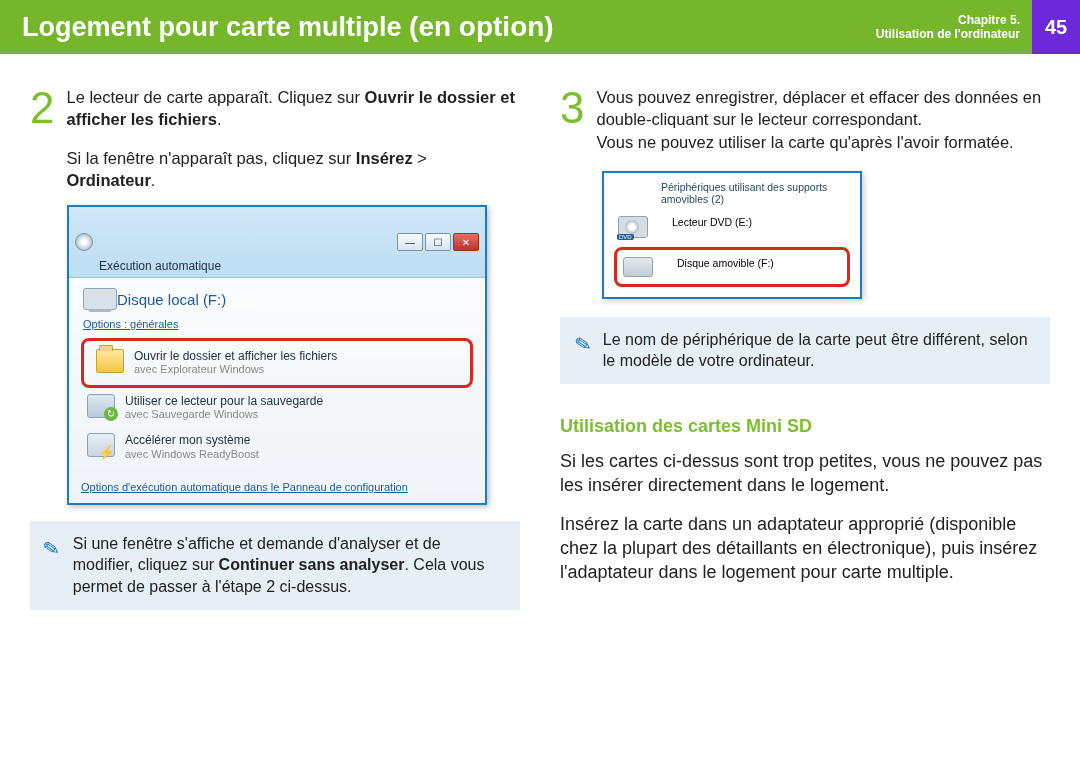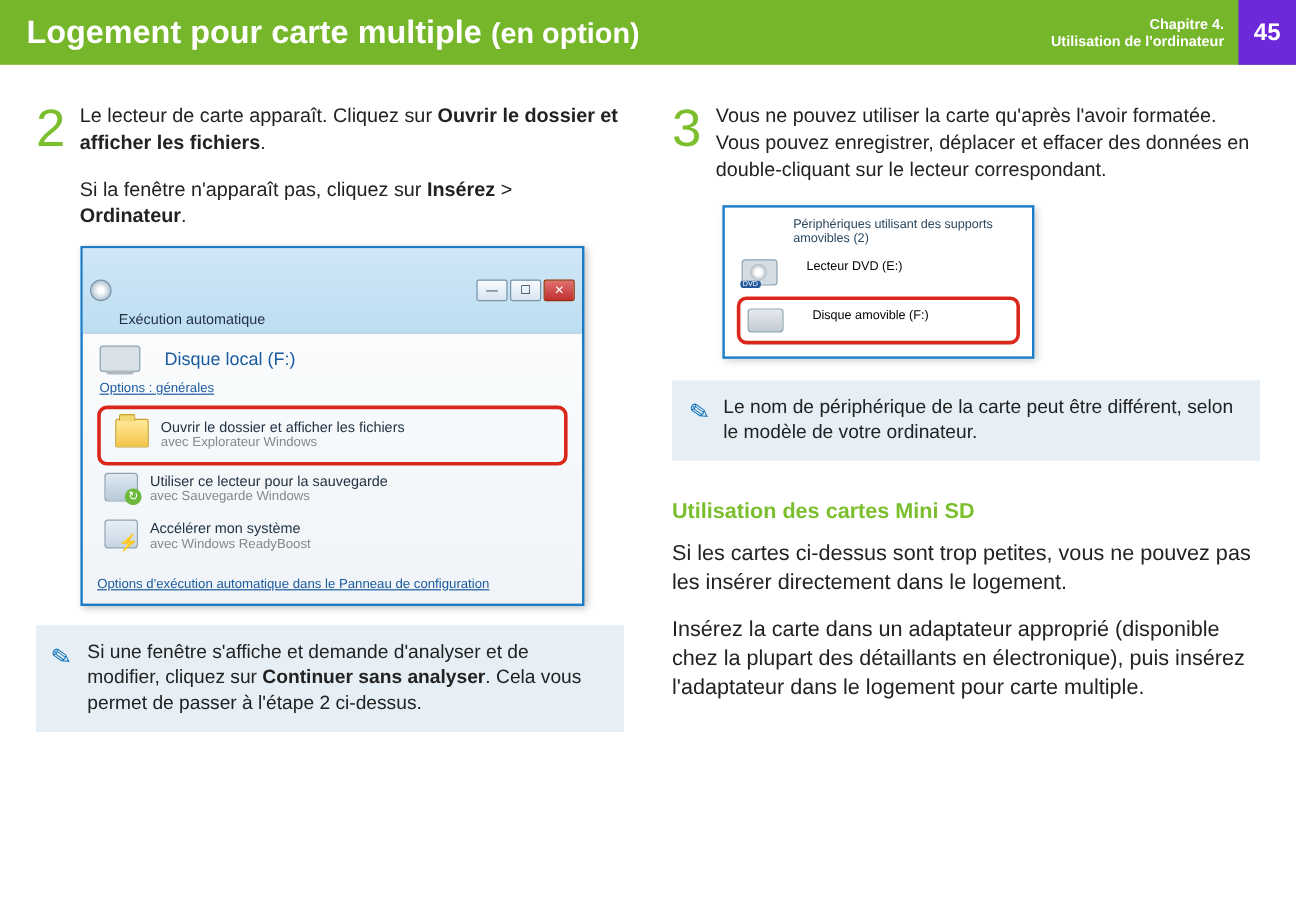--- a/index.html
+++ b/index.html
@@ -20,21 +20,21 @@
     align-items: center;
     justify-content: space-between;
     padding: 0 0 0 22px;
   }
   .header-title {
     font-weight: 700;
     font-size: 27px;
   }
   .header-title .opt {
     font-weight: 700;
-    font-size: 24px;
+    font-size: 28px;
     text-align: center;
   }
   .header-right {
     display: flex;
     align-items: center;
     height: 100%;
   }
   .chapter-box {
     color: #fff;
     font-weight: 700;
@@ -118,21 +118,21 @@
   .ap-titlecontrols { display:flex; gap:2px; }
   .ap-btn {
     width: 26px; height: 18px; border:1px solid #7a94a8;
     background: linear-gradient(#f7fbff,#d7e5f0);
     border-radius:2px; display:flex; align-items:center; justify-content:center;
     font-size:10px; color:#234;
   }
   .ap-btn.close { background: linear-gradient(#e07070,#c13030); color:#fff; border-color:#930; }
 
   .ap-drive {
-    display:flex; align-items:center; gap:20px; padding:10px 14px 6px;
+    display:flex; align-items:center; gap:0; padding:10px 14px 6px;
   }
   .icon-drive {
     width: 34px; height: 22px; background:#d9e1e7;
     border:1px solid #8ea2b0; border-radius:3px;
     position:relative;
   }
   .icon-drive::after{
     content:""; position:absolute; bottom:-3px; left:4px; right:4px; height:3px;
     background:#b0b8bf; border-radius:0 0 3px 3px;
   }
@@ -245,21 +245,21 @@
 </head>
 <body>
 
 <div class="header">
   <div class="header-title">
     <span>Logement pour carte multiple</span>
     <span class="opt">(en option)</span>
   </div>
   <div class="header-right">
     <div class="chapter-box">
-      <div>Chapitre 4.</div>
+      <div>Chapitre 5.</div>
       <div>Utilisation de l'ordinateur</div>
     </div>
     <div class="page-num">45</div>
   </div>
 </div>
 
 <div class="content">
 
   <div class="col">
 
@@ -323,22 +323,22 @@
       </div>
     </div>
 
   </div>
 
   <div class="col">
 
     <div class="step">
       <div class="step-num">3</div>
       <div class="step-text">
+        <div>Vous pouvez enregistrer, déplacer et effacer des données en double-cliquant sur le lecteur correspondant.</div>
         <div>Vous ne pouvez utiliser la carte qu'après l'avoir formatée.</div>
-        <div>Vous pouvez enregistrer, déplacer et effacer des données en double-cliquant sur le lecteur correspondant.</div>
       </div>
     </div>
 
     <div class="devwin">
       <div class="dev-title">Périphériques utilisant des supports amovibles (2)</div>
       <div class="devrow">
         <div class="icon-dvd">
             <span class="dvd-label">DVD</span>
           </div>
         <div>Lecteur DVD (E:)</div>

